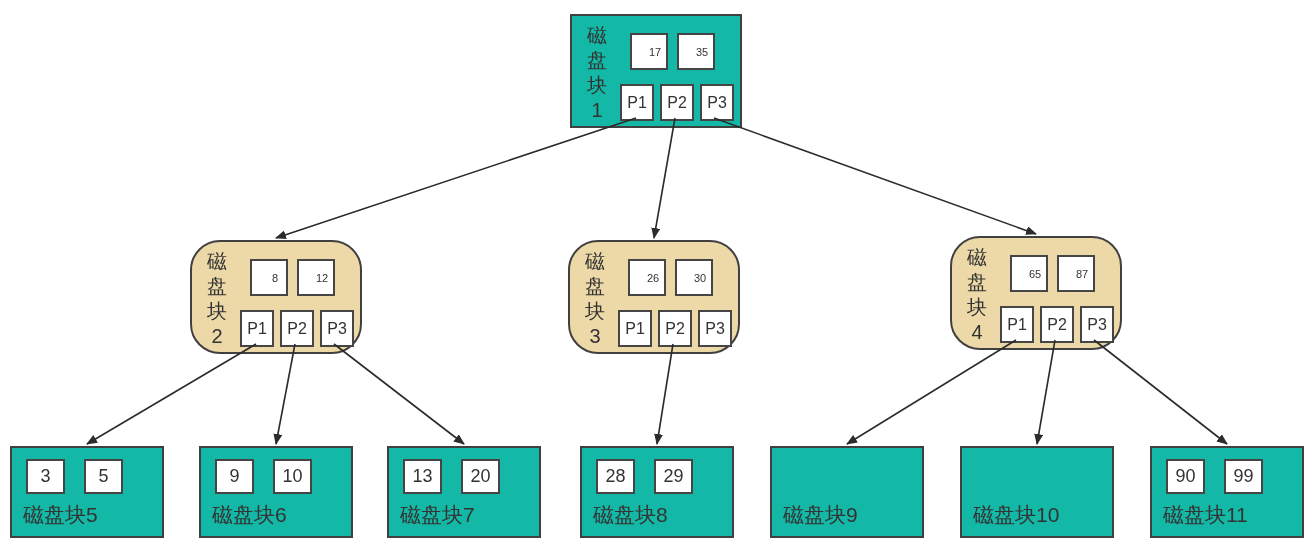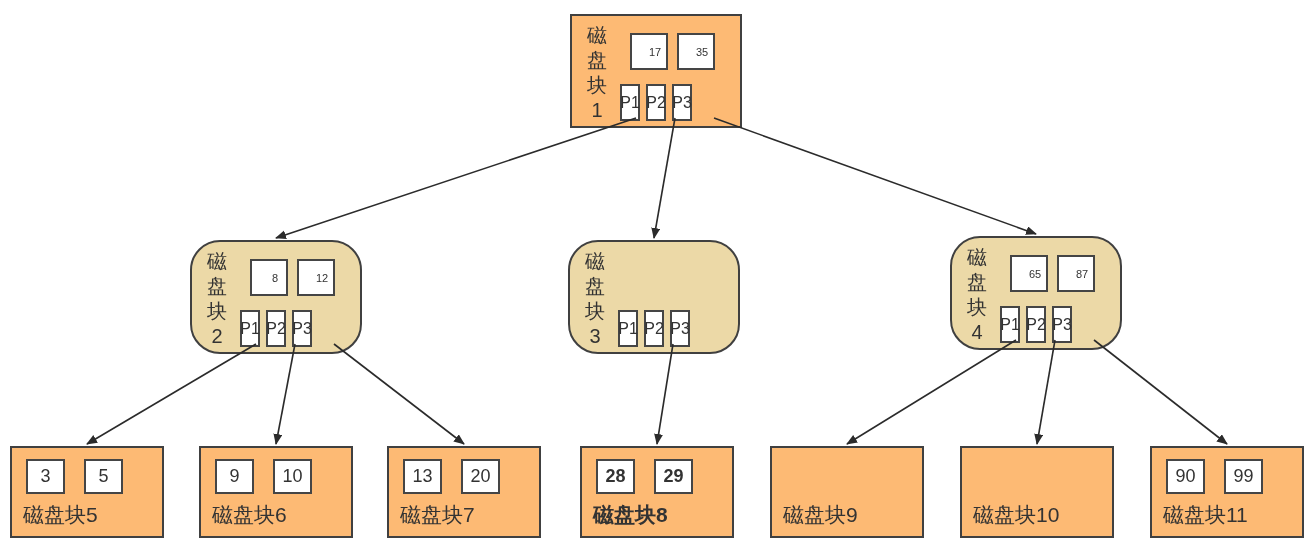--- a/index.html
+++ b/index.html
@@ -11,21 +11,21 @@
     font-family: "Liberation Sans", "DejaVu Sans", sans-serif;
     overflow: hidden;
   }
   .node {
     position: absolute;
     box-sizing: border-box;
     border: 2px solid #404040;
   }
   .node.internal { width: 172px; height: 114px; }
   .node.leaf     { width: 154px; height: 92px; }
-  .fill-blue { background: #fdba74; }
+  .fill-blue { background: #14b8a6; }
   .fill-tan  { background: #ecd9a7; border-radius: 30px; }
 
   .vlabel {
     position: absolute;
     left: 12px;
     top: 7px;
     width: 26px;
     font-size: 20px;
     line-height: 25px;
     color: #333333;
@@ -49,21 +49,21 @@
     gap: 9px;
   }
   .internal .keys .cell { width: 38px; height: 37px; font-size: 11px; padding-left: 12px; }
   .internal .pointers {
     position: absolute;
     left: 48px;
     top: 68px;
     display: flex;
     gap: 6px;
   }
-  .internal .pointers .cell { width: 20px; height: 37px; font-size: 16px; }
+  .internal .pointers .cell { width: 34px; height: 37px; font-size: 16px; }
 
   .leaf .keys {
     position: absolute;
     left: 14px;
     top: 11px;
     display: flex;
     gap: 19px;
   }
   .leaf .keys .cell { width: 39px; height: 35px; font-size: 18px; }
   .leaf .hlabel {
@@ -106,20 +106,24 @@
           <div class="cell">12</div>
         </div>
     <div class="pointers">
           <div class="cell">P1</div>
           <div class="cell">P2</div>
           <div class="cell">P3</div>
         </div>
   </div>
       <div class="node internal fill-tan" style="left: 568px; top: 240px;">
     <div class="vlabel">磁盘块3</div>
+    <div class="keys">
+          <div class="cell">26</div>
+          <div class="cell">30</div>
+        </div>
     <div class="pointers">
           <div class="cell">P1</div>
           <div class="cell">P2</div>
           <div class="cell">P3</div>
         </div>
   </div>
       <div class="node internal fill-tan" style="left: 950px; top: 236px;">
     <div class="vlabel">磁盘块4</div>
     <div class="keys">
           <div class="cell">65</div>
@@ -145,21 +149,21 @@
         </div>
     <div class="hlabel">磁盘块6</div>
   </div>
       <div class="node leaf fill-blue" style="left: 387px; top: 446px;">
     <div class="keys">
           <div class="cell">13</div>
           <div class="cell">20</div>
         </div>
     <div class="hlabel">磁盘块7</div>
   </div>
-      <div class="node leaf fill-blue" style="left: 580px; top: 446px; font-weight: bold;">
+      <div class="node leaf fill-blue" style="left: 580px; top: 446px;">
     <div class="keys">
           <div class="cell">28</div>
           <div class="cell">29</div>
         </div>
     <div class="hlabel">磁盘块8</div>
   </div>
       <div class="node leaf fill-blue" style="left: 770px; top: 446px;">
     <div class="hlabel">磁盘块9</div>
   </div>
       <div class="node leaf fill-blue" style="left: 960px; top: 446px;">

